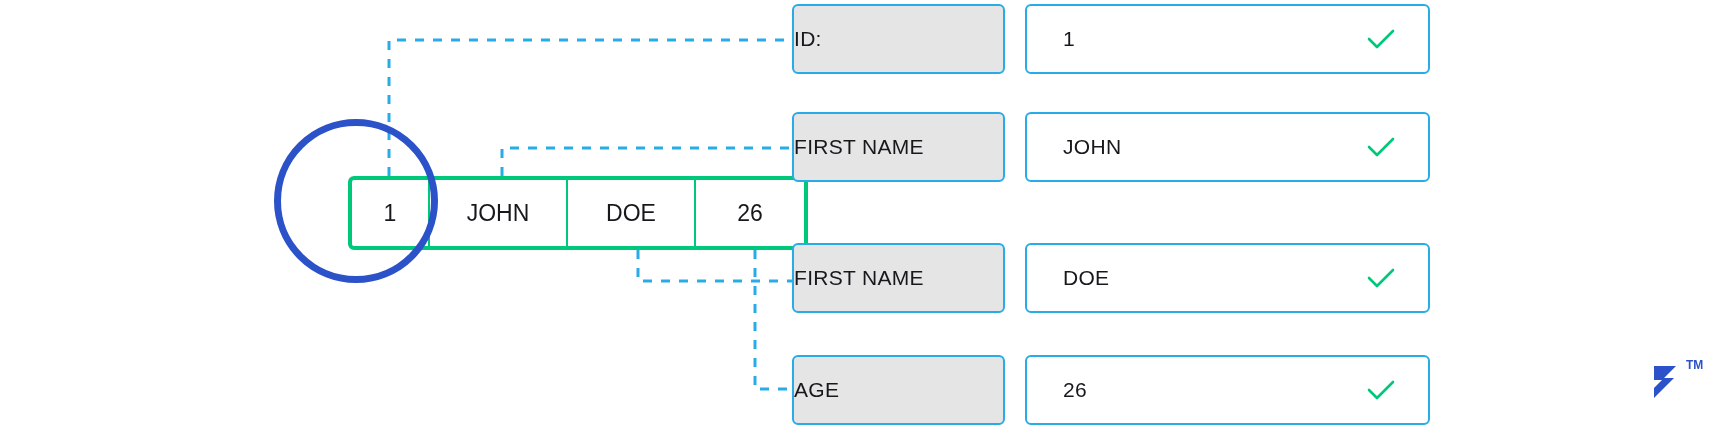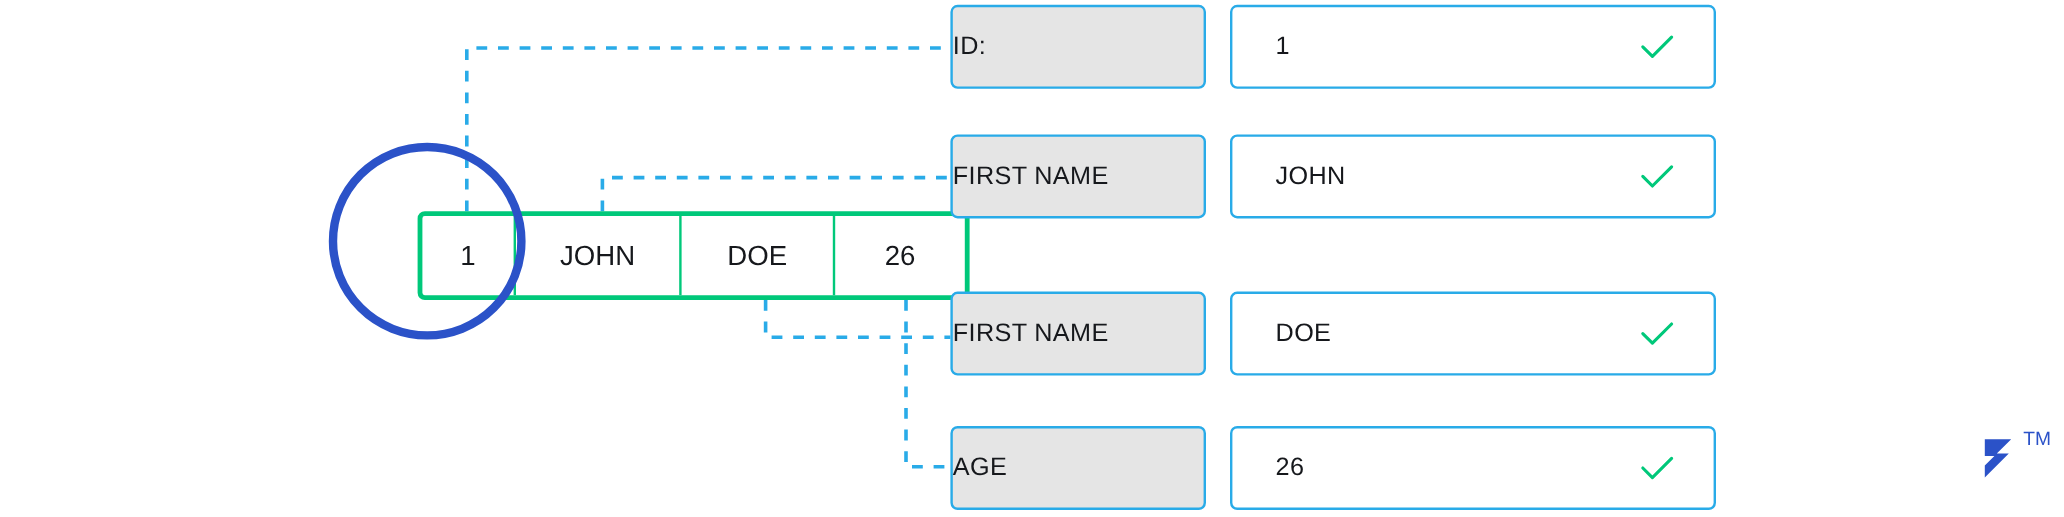--- a/index.html
+++ b/index.html
@@ -86,23 +86,23 @@
 
   
   .brand{
     position:absolute;
     left:1648px;top:362px;
     width:62px;height:52px;
   }
   .brand svg{display:block;}
   .brand-tm{
     position:absolute;left:38px;top:-4px;
-    font-size:16px;color:var(--circle);
+    font-size:12px;color:var(--circle);
     font-family:"Liberation Sans", sans-serif;
-    font-weight:normal;
+    font-weight:bold;
   }
 
   :root{
     --green:#00c87a;
     --lightblue:#29abe8;
     --circle:#2b52c8;
     --dash:#29abe8;
   }
 </style>
 </head>

